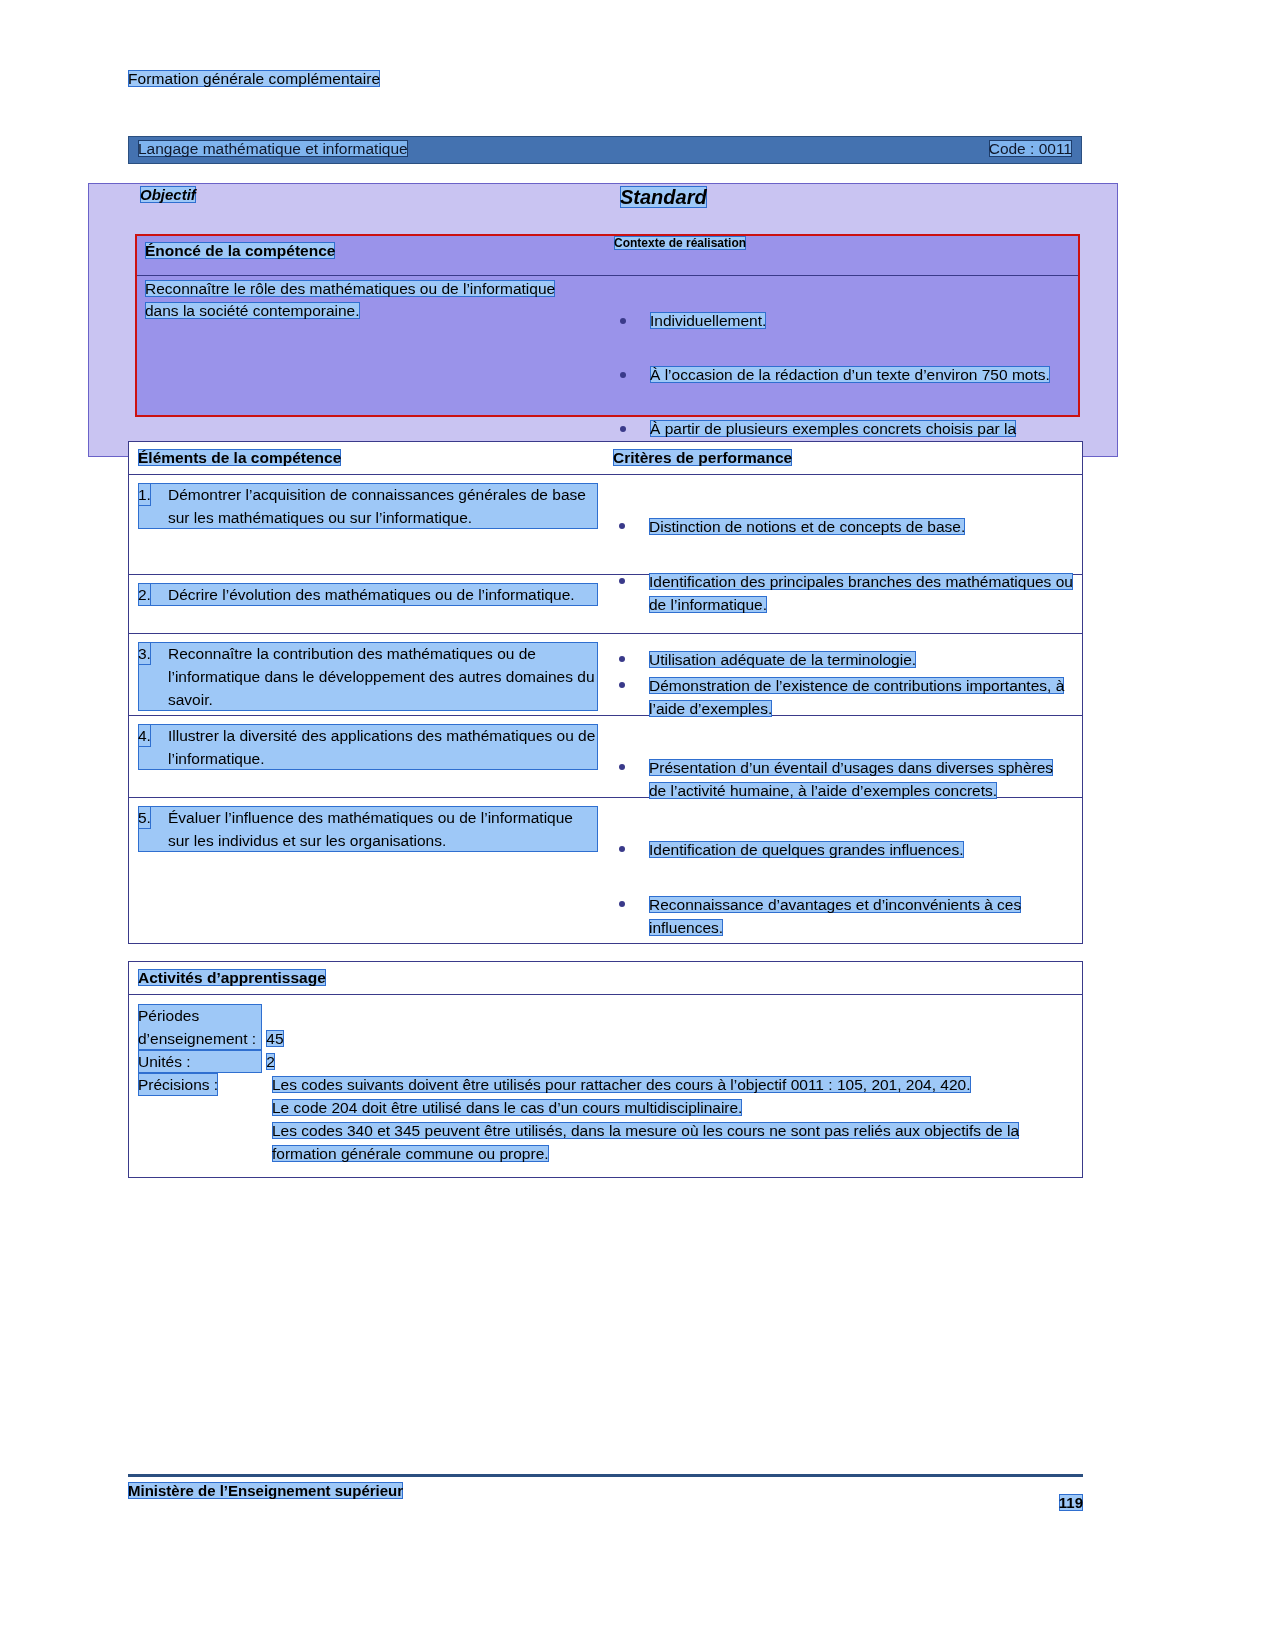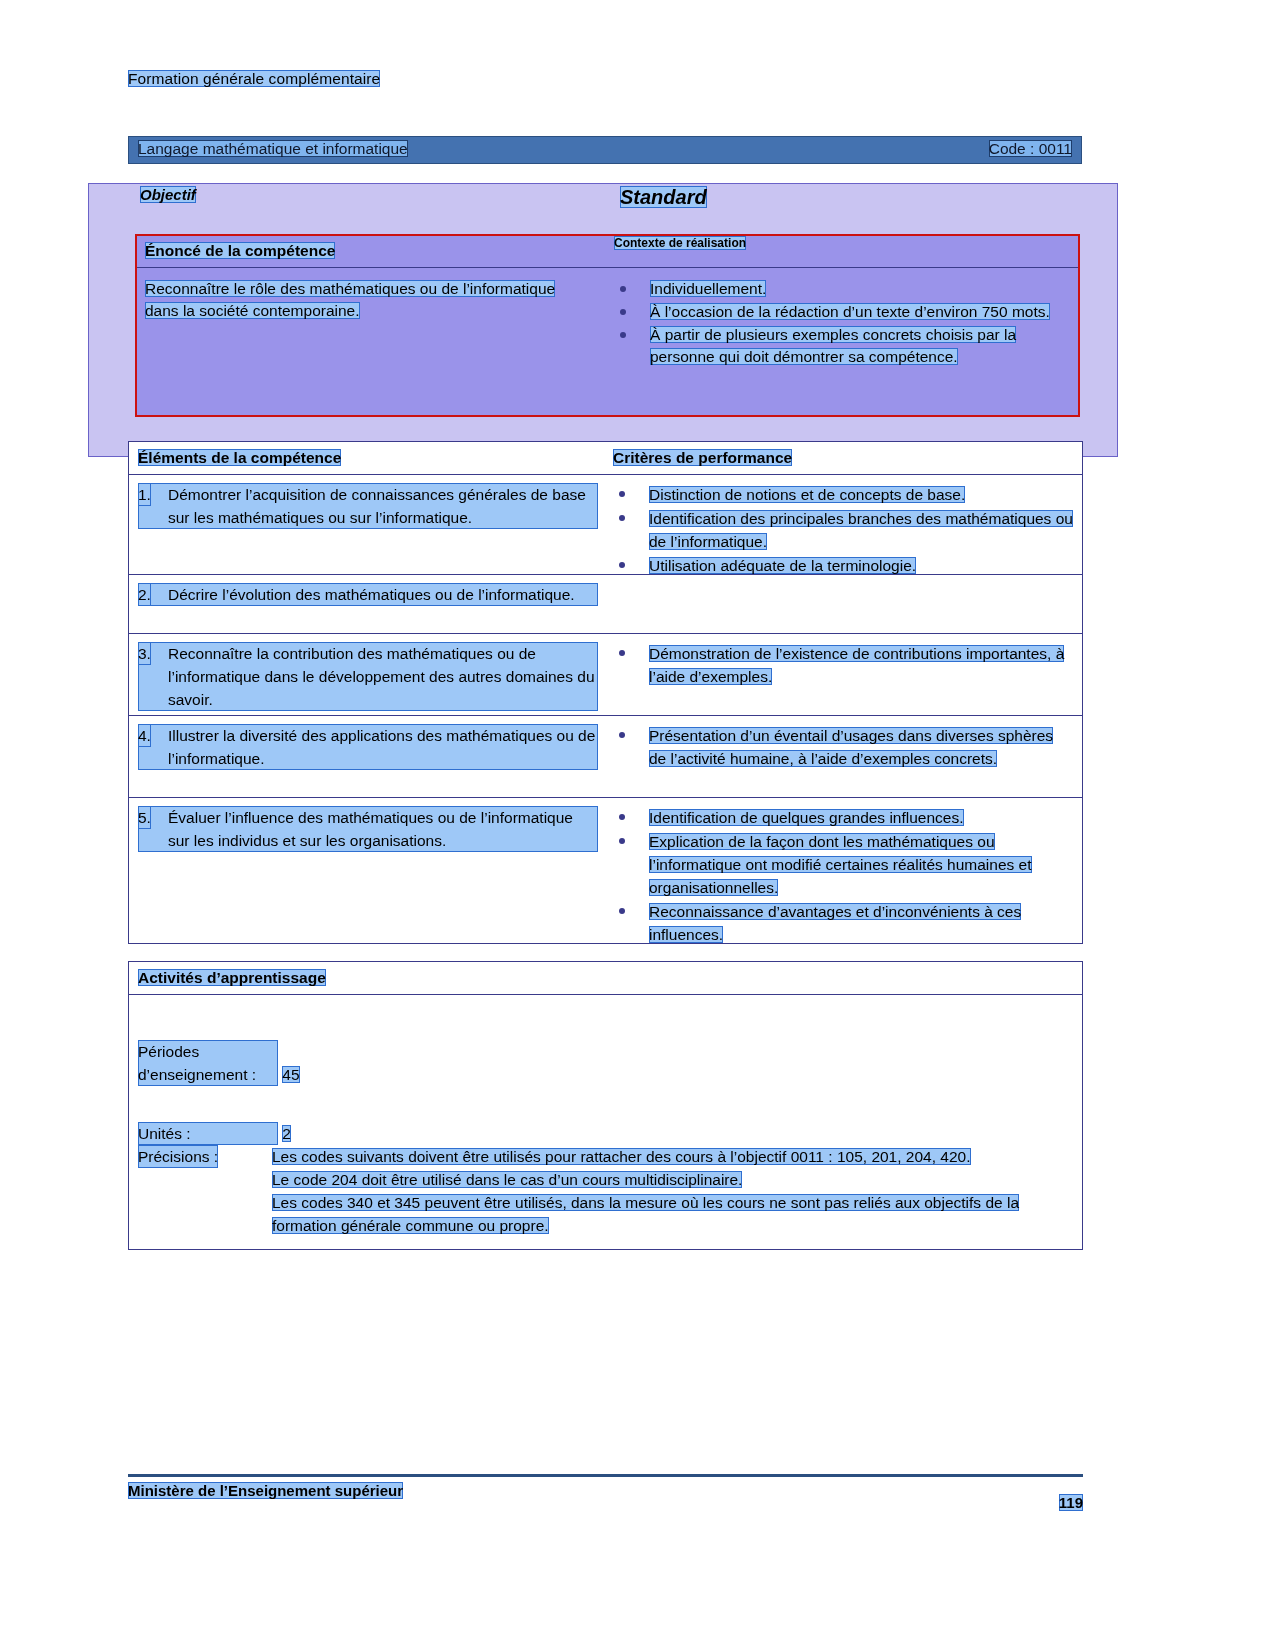--- a/index.html
+++ b/index.html
@@ -105,21 +105,21 @@
     width: 945px;
     height: 183px;
     border: 2px solid #cc1111;
     box-sizing: border-box;
     background: #9a93ea;
   }
   .compbox .rowhead {
     position: absolute;
     left: 0; top: 0;
     width: 100%;
-    height: 32px;
+    height: 40px;
     border-bottom: 1px solid #3a3a8a;
     box-sizing: border-box;
   }
   .compbox .rowhead .c1 {
     position: absolute; left: 8px; top: 6px;
     font-size: 15.5px; font-weight: bold;
   }
   .compbox .rowhead .c2 {
     position: absolute; left: 477px; top: 0;
     font-size: 12px; font-weight: bold;
@@ -141,20 +141,21 @@
 
   ul.bul {
     list-style: none;
     margin: 0;
     padding: 0;
   }
   ul.bul li {
     position: relative;
     padding-left: 36px;
     margin-bottom: 1px;
+    margin-top: 32px;
   }
   ul.bul li .dot {
     position: absolute;
     left: 6px;
     top: 8px;
     width: 6px;
     height: 6px;
     background: #3a3a8a;
     border-radius: 50%;
   }
@@ -227,22 +228,21 @@
   }
   .actbox .hdr .c1 { position: absolute; left: 9px; top: 7px; font-size: 15.5px; font-weight: bold; }
   .actbox .body {
     padding: 9px 9px 12px 9px;
     font-size: 15.5px;
     line-height: 23px;
     position: relative;
   }
   .actbox .lbl {
     display: inline-block;
-    width: 140px;
-    margin-top: 36px;
+    width: 124px;
   }
   .actbox .prec-wrap {
     position: relative;
     padding-left: 134px;
   }
   .actbox .prec-lbl {
     position: absolute;
     left: 0;
     top: 0;
   }
@@ -375,21 +375,20 @@
     </div>
 
     <div class="row" style="height:145px">
       <div class="left">
         <span class="num hl">5.</span>
         <span class="txt hl">Évaluer l’influence des mathématiques ou de l’informatique sur les individus et sur les organisations.</span>
       </div>
       <div class="right">
         <ul class="bul">
           <li><span class="dot"></span><span class="hl">Identification de quelques grandes influences.</span></li>
-          <li><span class="dot"></span><span class="hl">Explication de la façon dont les mathématiques ou l’informatique ont modifié certaines réalités humaines et organisationnelles.</span></li>
           <li><span class="dot"></span><span class="hl">Reconnaissance d’avantages et d’inconvénients à ces influences.</span></li>
         </ul>
       </div>
     </div>
   </div>
 
   <div class="actbox">
     <div class="hdr">
       <div class="c1">
         <span class="hl">Activités d’apprentissage</span>

